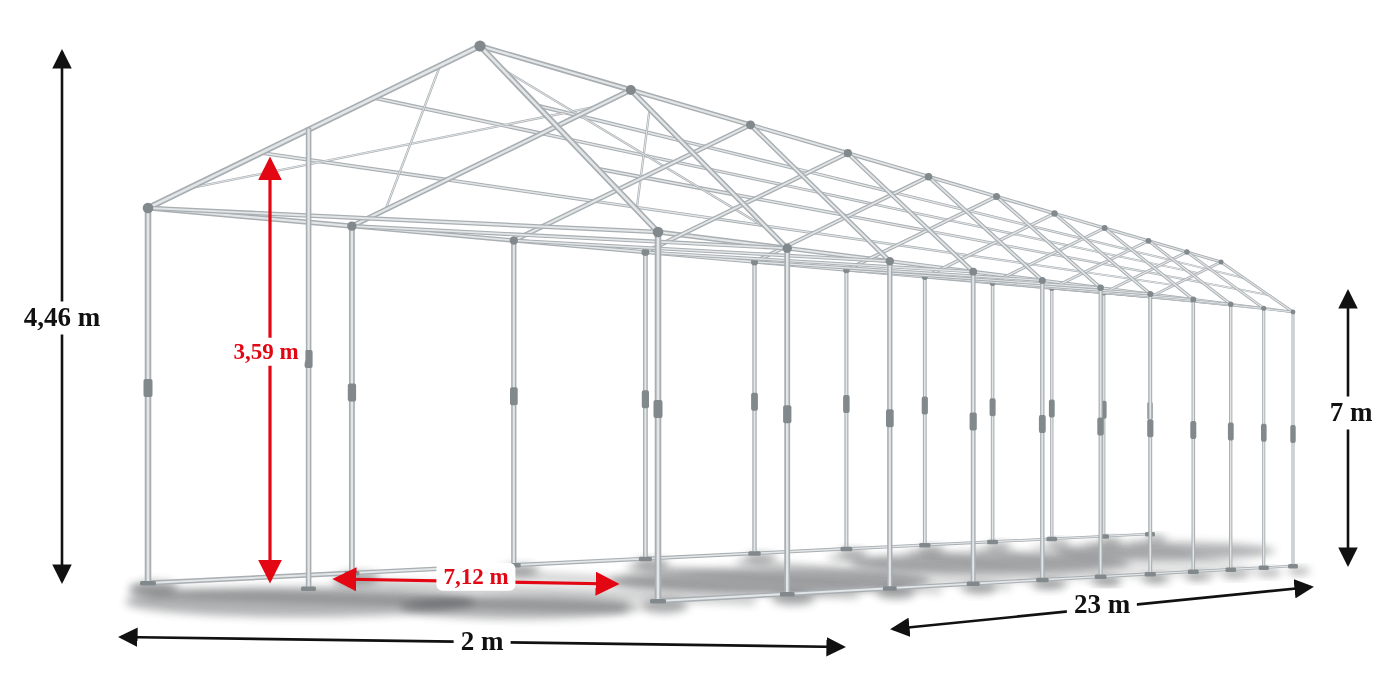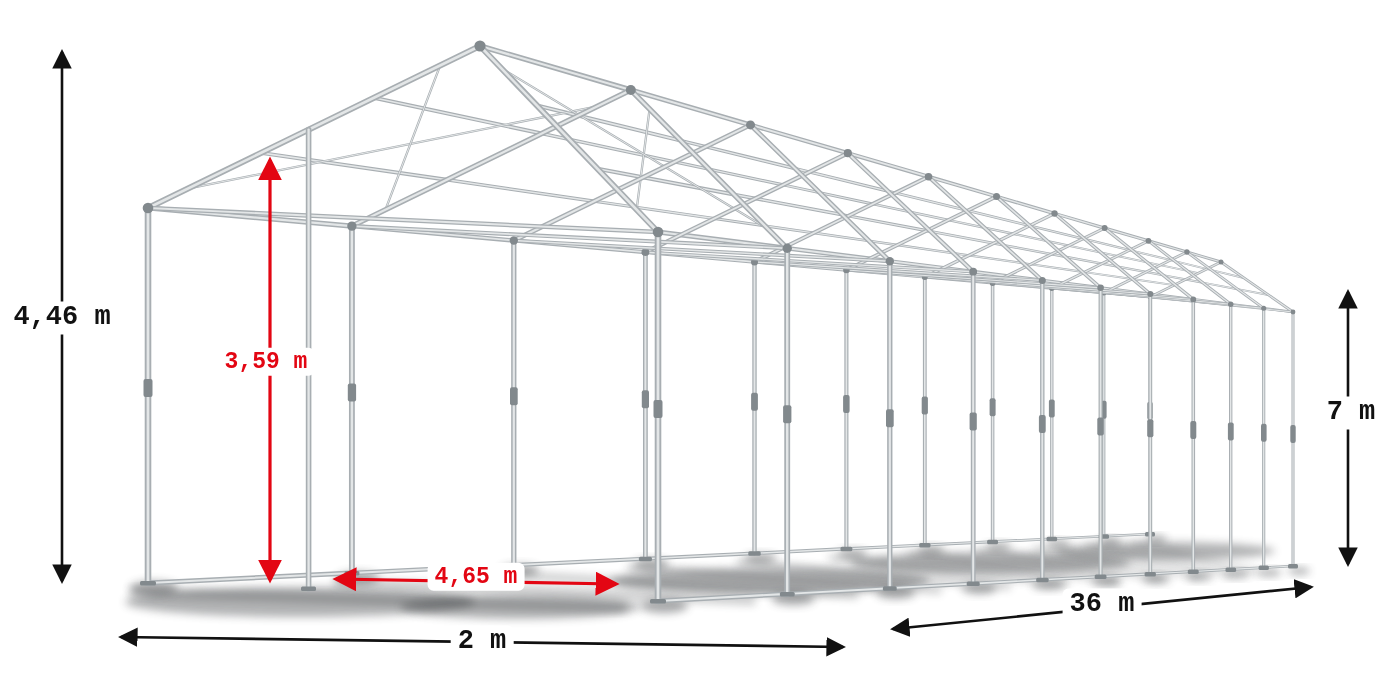--- a/index.html
+++ b/index.html
@@ -1,18 +1,18 @@
 <!DOCTYPE html>
 <html style="--dim-color: #111111; --dim-red: #e30613; --bg: #ffffff;"><head>
 <meta charset="utf-8">
 <style>
   html,body{margin:0;padding:0}
   body{background:#ffffff}
   .stage{position:relative;width:1400px;height:700px;background:var(--bg,#fff);
-         font-family:Liberation Mono, monospace;overflow:hidden}
+         font-family:Liberation Serif, serif;overflow:hidden}
   .stage svg{position:absolute;left:0;top:0}
   .dim{stroke:var(--dim-color,#111);stroke-width:2.6;fill:none}
   .dim.red{stroke:var(--dim-red,#e30613);stroke-width:3.2}
   .mk{fill:var(--dim-color,#111)}
   .mk-red{fill:var(--dim-red,#e30613)}
   .dim-label{position:absolute;transform:translate(-50%,-50%);font-weight:700;font-size:27px;
              color:var(--dim-color,#111);background:var(--bg,#fff);padding:1px 7px;
              border-radius:6px;white-space:nowrap;z-index:2;line-height:1.15}
   .dim-label.red{color:var(--dim-red,#e30613);font-size:23px}
 </style>
@@ -460,18 +460,18 @@
       <line class="dim" x1="62" y1="52" x2="62" y2="581" marker-start="url(#ah)" marker-end="url(#ah)"></line>
       <line class="dim red" x1="270" y1="160" x2="270" y2="580" marker-start="url(#ahr)" marker-end="url(#ahr)"></line>
       <line class="dim" x1="1348" y1="292" x2="1348" y2="564" marker-start="url(#ah)" marker-end="url(#ah)"></line>
       <line class="dim red" x1="336" y1="579" x2="616" y2="584" marker-start="url(#ahr)" marker-end="url(#ahr)"></line>
       <line class="dim" x1="121" y1="637" x2="843" y2="647" marker-start="url(#ah)" marker-end="url(#ah)"></line>
       <line class="dim" x1="893" y1="629" x2="1311" y2="587" marker-start="url(#ah)" marker-end="url(#ah)"></line>
     </g>
   </svg>
 
   <div class="dim-label" style="left:62px;top:318px">4,46 m</div>
-  <div class="dim-label red" style="left:266px;top:362px">3,59 m</div>
+  <div class="dim-label red" style="left:266px;top:352px">3,59 m</div>
   <div class="dim-label" style="left:1351px;top:413px">7 m</div>
-  <div class="dim-label red" style="left:476px;top:577px">4,65 m</div>
+  <div class="dim-label red" style="left:476px;top:577px">7,12 m</div>
   <div class="dim-label" style="left:482px;top:642px">2 m</div>
-  <div class="dim-label" style="left:1102px;top:605px">36 m</div>
+  <div class="dim-label" style="left:1102px;top:605px">23 m</div>
 </div>
 
 </body></html>

